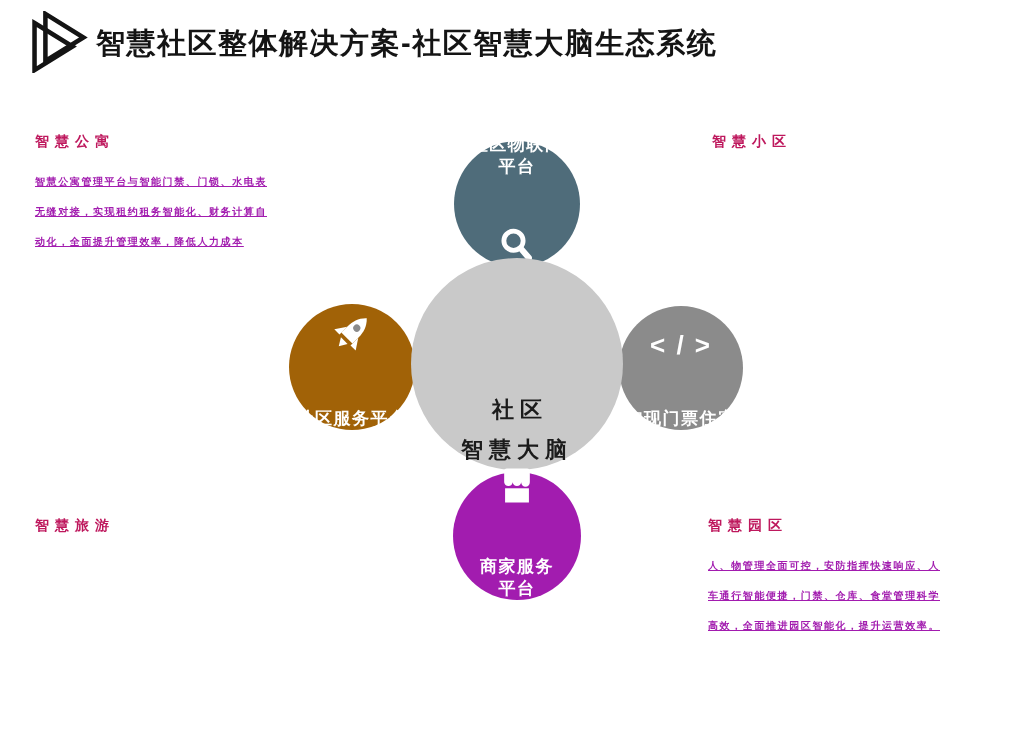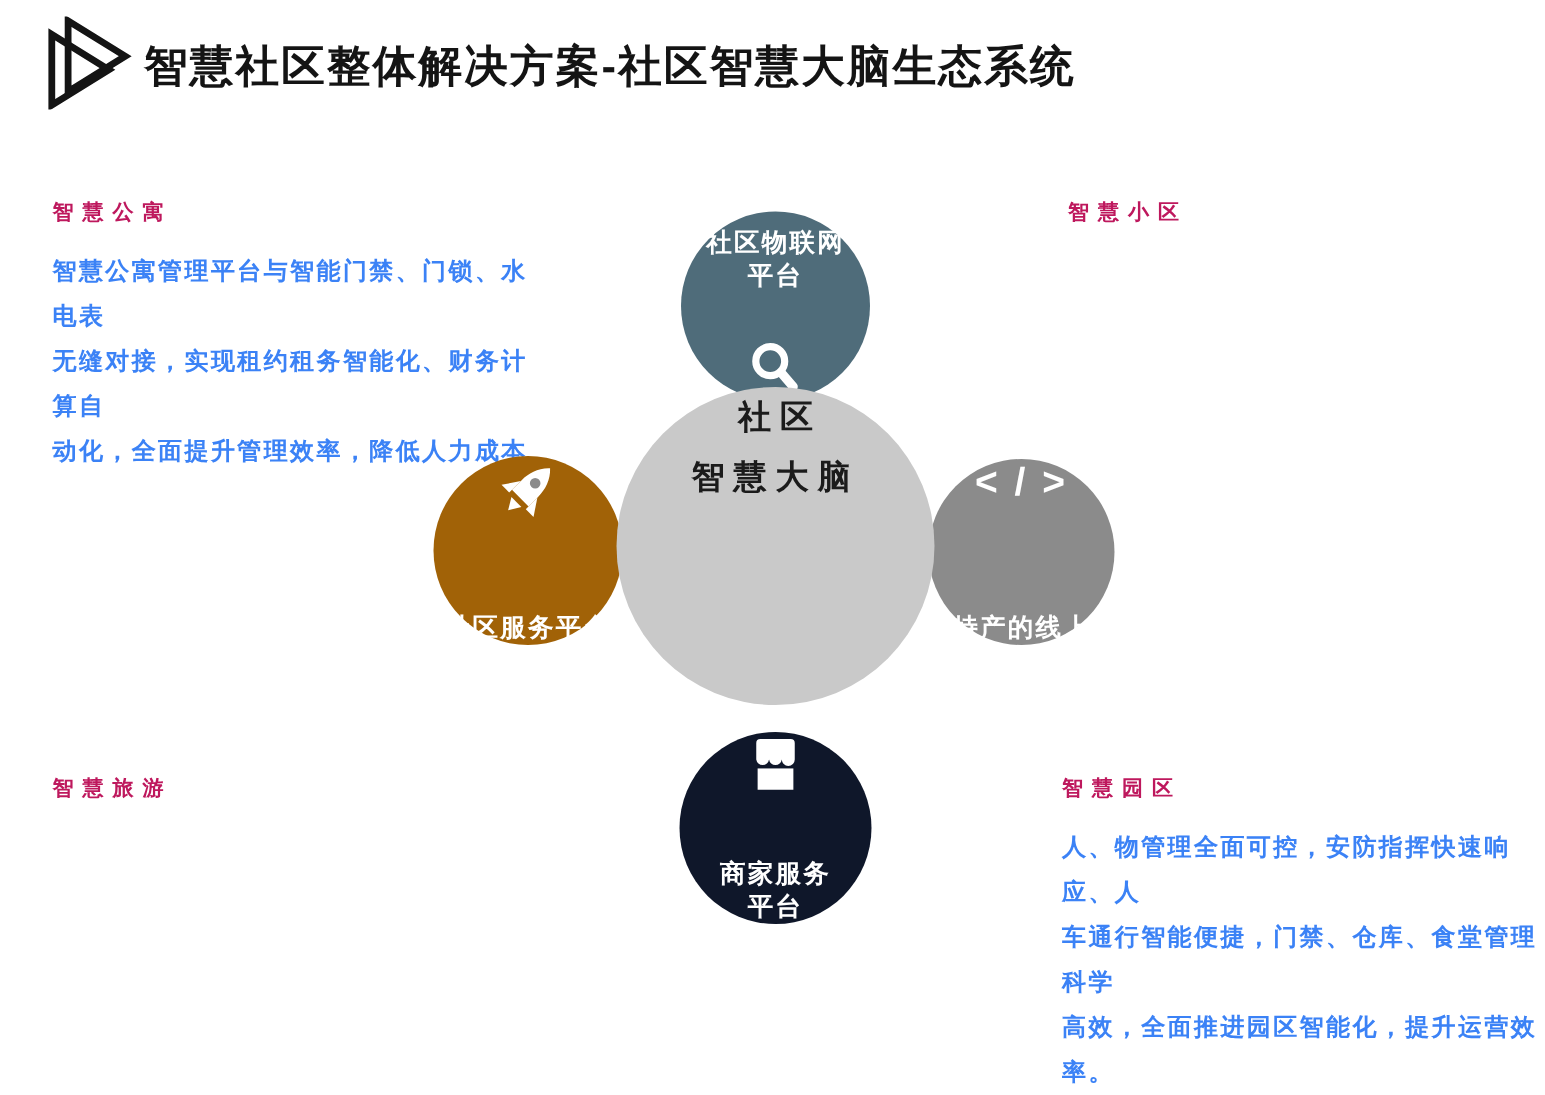--- a/index.html
+++ b/index.html
@@ -12,53 +12,53 @@
   .header { position:absolute; left:30px; top:11px; display:flex; align-items:center; }
   .logo { width:58px; height:62px; flex:0 0 auto; }
   .title {
     margin:0 0 0 8px; font-size:29px; font-weight:700; color:#141414;
     letter-spacing:1.5px; white-space:nowrap;
   }
 
   
   .circle {
     position:absolute; border-radius:50%;
-    display:flex; flex-direction:column; align-items:center; justify-content:space-between;
-    text-align:center; box-sizing:border-box;
+    display:flex; flex-direction:column; align-items:center; justify-content:flex-end;
+    text-align:center; box-sizing:border-box;gap:45px;
   }
   .c-center { left:411px; top:258px; width:212px; height:212px; background:#c9c9c9; z-index:2; }
   .center-label {
     font-size:22px; line-height:40px; font-weight:700; color:#1b1b1b;
     letter-spacing:6px; white-space:pre-line; text-indent:6px;
   }
   .c-top    { left:454px; top:141px; width:126px; height:126px; background:#4f6c7a; z-index:1; padding-top:10px; }
   .c-left   { left:289px; top:304px; width:126px; height:126px; background:#a16207; z-index:1; }
   .c-right  { left:619px; top:306px; width:124px; height:124px; background:#8b8b8b; z-index:1; }
-  .c-bottom { left:453px; top:488px; width:128px; height:128px; background:#0f172a; z-index:3; }
+  .c-bottom { left:453px; top:472px; width:128px; height:128px; background:#a21caf; z-index:3; }
   .sat-label {
     font-size:17px; line-height:22px; font-weight:700; color:#ffffff;
     letter-spacing:1.5px; white-space:pre-line;
   }
   .sat-icon { display:block; }
   .c-top .sat-icon { margin-top:2px; }
   .c-left .sat-label, .c-right .sat-label, .c-bottom .sat-label { margin-top:3px; }
   .code-glyph {
     font-size:26px; font-weight:700; color:#ffffff; letter-spacing:2px;
     line-height:30px; white-space:nowrap;
   }
 
   
   .info { position:absolute; width:330px; }
   .info-title {
     margin:0 0 16px 0; font-size:14px; font-weight:700; color:#be185d;
     letter-spacing:6px;
   }
   .info-body {
-    margin:0; font-size:16px; line-height:30px; font-weight:600; color:#3b82f6;
-    letter-spacing:1.6px; white-space:pre-line;
+    margin:0; font-size:10px; line-height:30px; font-weight:600; color:#a21caf;
+    letter-spacing:1.6px; white-space:pre-line;text-decoration:underline;
   }
   .info-tl { left:35px;  top:133px; }
   .info-tr { left:700px; top:133px;margin-left:12px; }
   .info-bl { left:35px;  top:517px; }
   .info-br { left:708px; top:517px; }
 </style>
 </head>
 <body>
 
 <div class="page">
@@ -101,21 +101,21 @@
       <div class="sat-label">社区服务平台</div>
     </div>
 
     <div class="circle c-center">
       <div class="center-label">社区
 智慧大脑</div>
     </div>
 
     <div class="circle c-right">
       <div class="code-glyph">&lt; / &gt;</div>
-      <div class="sat-label">特产的线上</div>
+      <div class="sat-label">实现门票住宿</div>
     </div>
 
     <div class="circle c-bottom">
       <span>
         <svg class="sat-icon" width="44" height="44" viewBox="0 0 48 48" aria-hidden="true">
           <path fill="#ffffff" d="M13 5 H35 Q38 5 38 8 V20
                    A4.7 4.7 0 0 1 28.6 20
                    A4.7 4.7 0 0 1 19.3 20
                    A4.7 4.7 0 0 1 10 20
                    V8 Q10 5 13 5 Z"></path>

